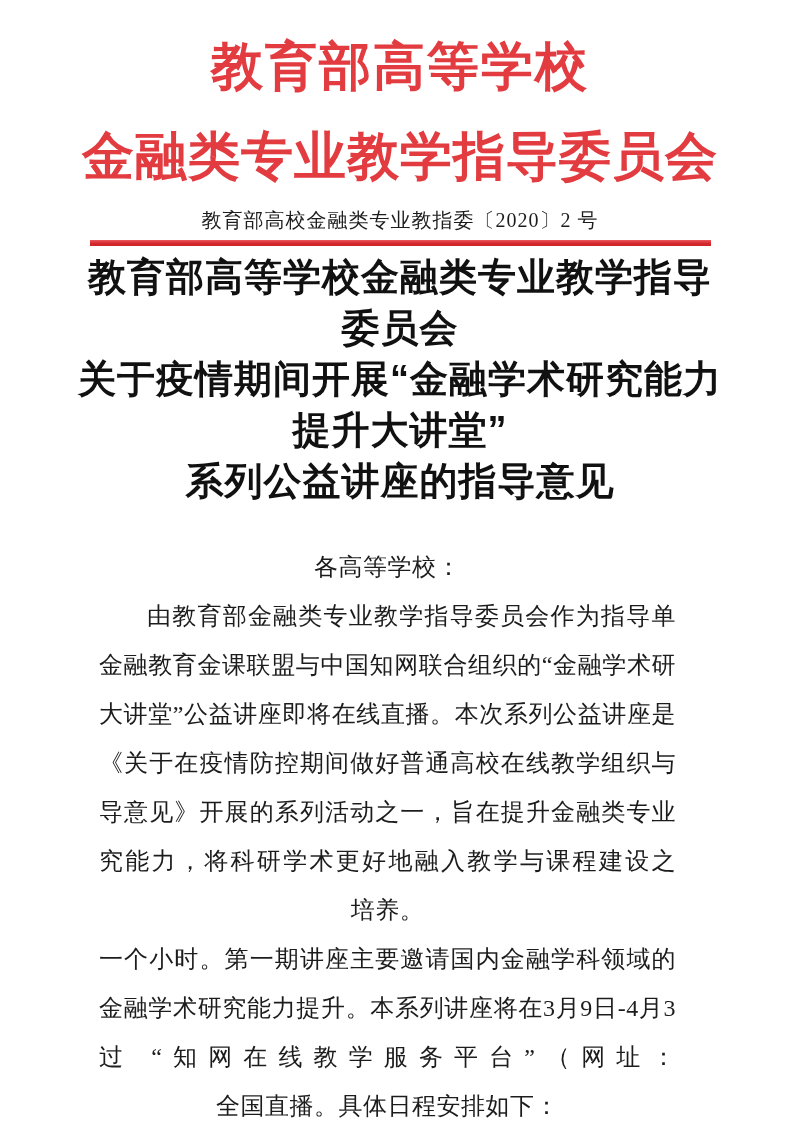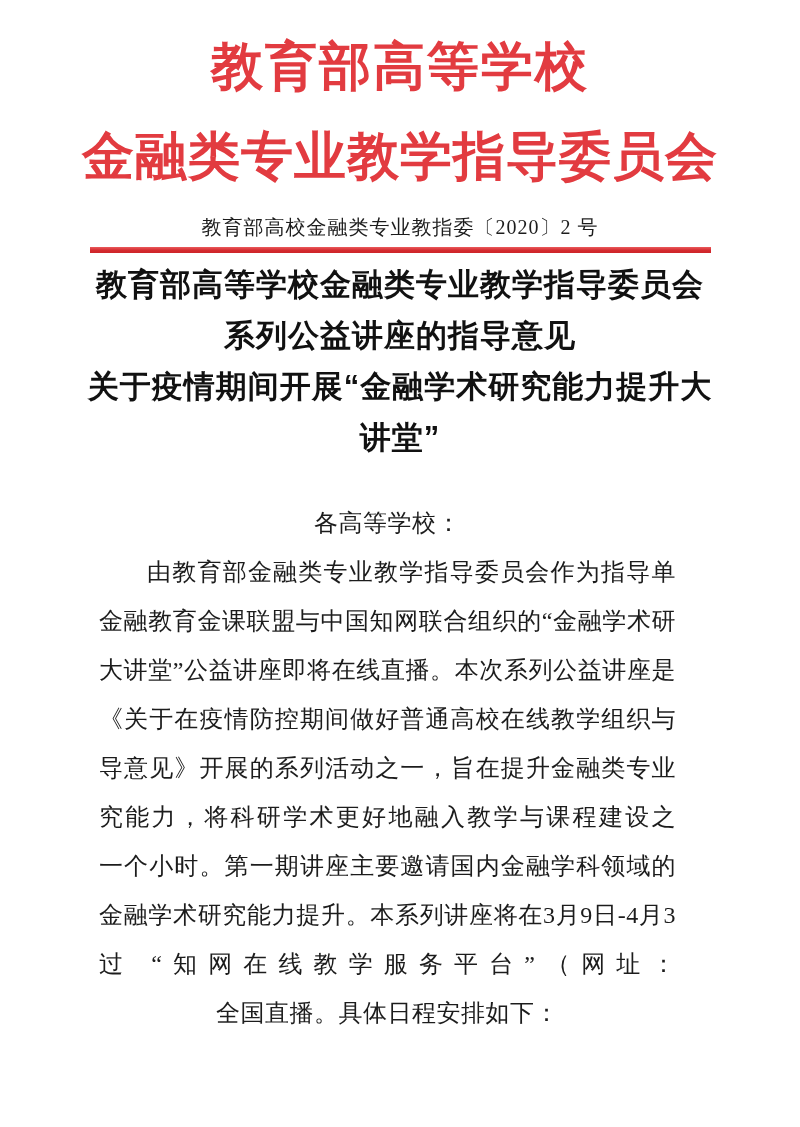--- a/index.html
+++ b/index.html
@@ -33,21 +33,21 @@
   }
   .red-line-2 {
     margin-top: 24px;
     font-size: 52px;
     line-height: 66px;
     letter-spacing: 1px;
   }
 
   
   .doc-number {
-    margin-top: 25px;
+    margin-top: 18px;
     text-align: center;
     font-size: 20px;
     line-height: 24px;
     letter-spacing: 1px;
     color: #1c1c1c;
   }
 
   
   .red-rule {
     margin: 8px 17px 0 18px;
@@ -57,21 +57,21 @@
 
   
   .doc-title {
     margin-top: 6px;
     text-align: center;
     font-family: "Liberation Sans", "DejaVu Sans", sans-serif;
     font-weight: 700;
     color: #111111;
   }
   .title-line {
-    font-size: 31px;
+    font-size: 38px;
     line-height: 51px;
     letter-spacing: 1px;
   }
 
   
   .content {
     margin: 36px 52px 0 27px;
     font-size: 24px;
     color: #1c1c1c;
   }
@@ -101,31 +101,32 @@
     <div class="red-line-1">教育部高等学校</div>
     <div class="red-line-2">金融类专业教学指导委员会</div>
   </div>
 
   <div class="doc-number">教育部高校金融类专业教指委〔2020〕2 号</div>
 
   <div class="red-rule"></div>
 
   <div class="doc-title">
     <div class="title-line">教育部高等学校金融类专业教学指导委员会</div>
+    <div class="title-line">关于疫情期间开展“金融学术研究能力提升大讲堂”</div>
     <div class="title-line">系列公益讲座的指导意见</div>
-    <div class="title-line">关于疫情期间开展“金融学术研究能力提升大讲堂”</div>
   </div>
 
   <div class="content">
     <div class="bline start">各高等学校：</div>
     <div class="bline fill indent">由教育部金融类专业教学指导委员会作为指导单位，中国高校</div>
     <div class="bline fill">金融教育金课联盟与中国知网联合组织的“金融学术研究能力提升</div>
     <div class="bline fill">大讲堂”公益讲座即将在线直播。本次系列公益讲座是贯彻教育部</div>
     <div class="bline fill">《关于在疫情防控期间做好普通高校在线教学组织与管理工作的指</div>
     <div class="bline fill">导意见》开展的系列活动之一，旨在提升金融类专业教师的学术研</div>
     <div class="bline fill">究能力，将科研学术更好地融入教学与课程建设之中，服务于人才</div>
+    <div class="bline start">培养。</div>
     <div class="bline fill">一个小时。第一期讲座主要邀请国内金融学科领域的学术骨干讲授，</div>
     <div class="bline fill">金融学术研究能力提升。本系列讲座将在3月9日-4月3日之间通</div>
     <div class="bline fill">过 “知网在线教学服务平台”（网址：https://k.cnki.net/）向</div>
     <div class="bline start">全国直播。具体日程安排如下：</div>
   </div>
 
 </div>
 
 </body></html>

